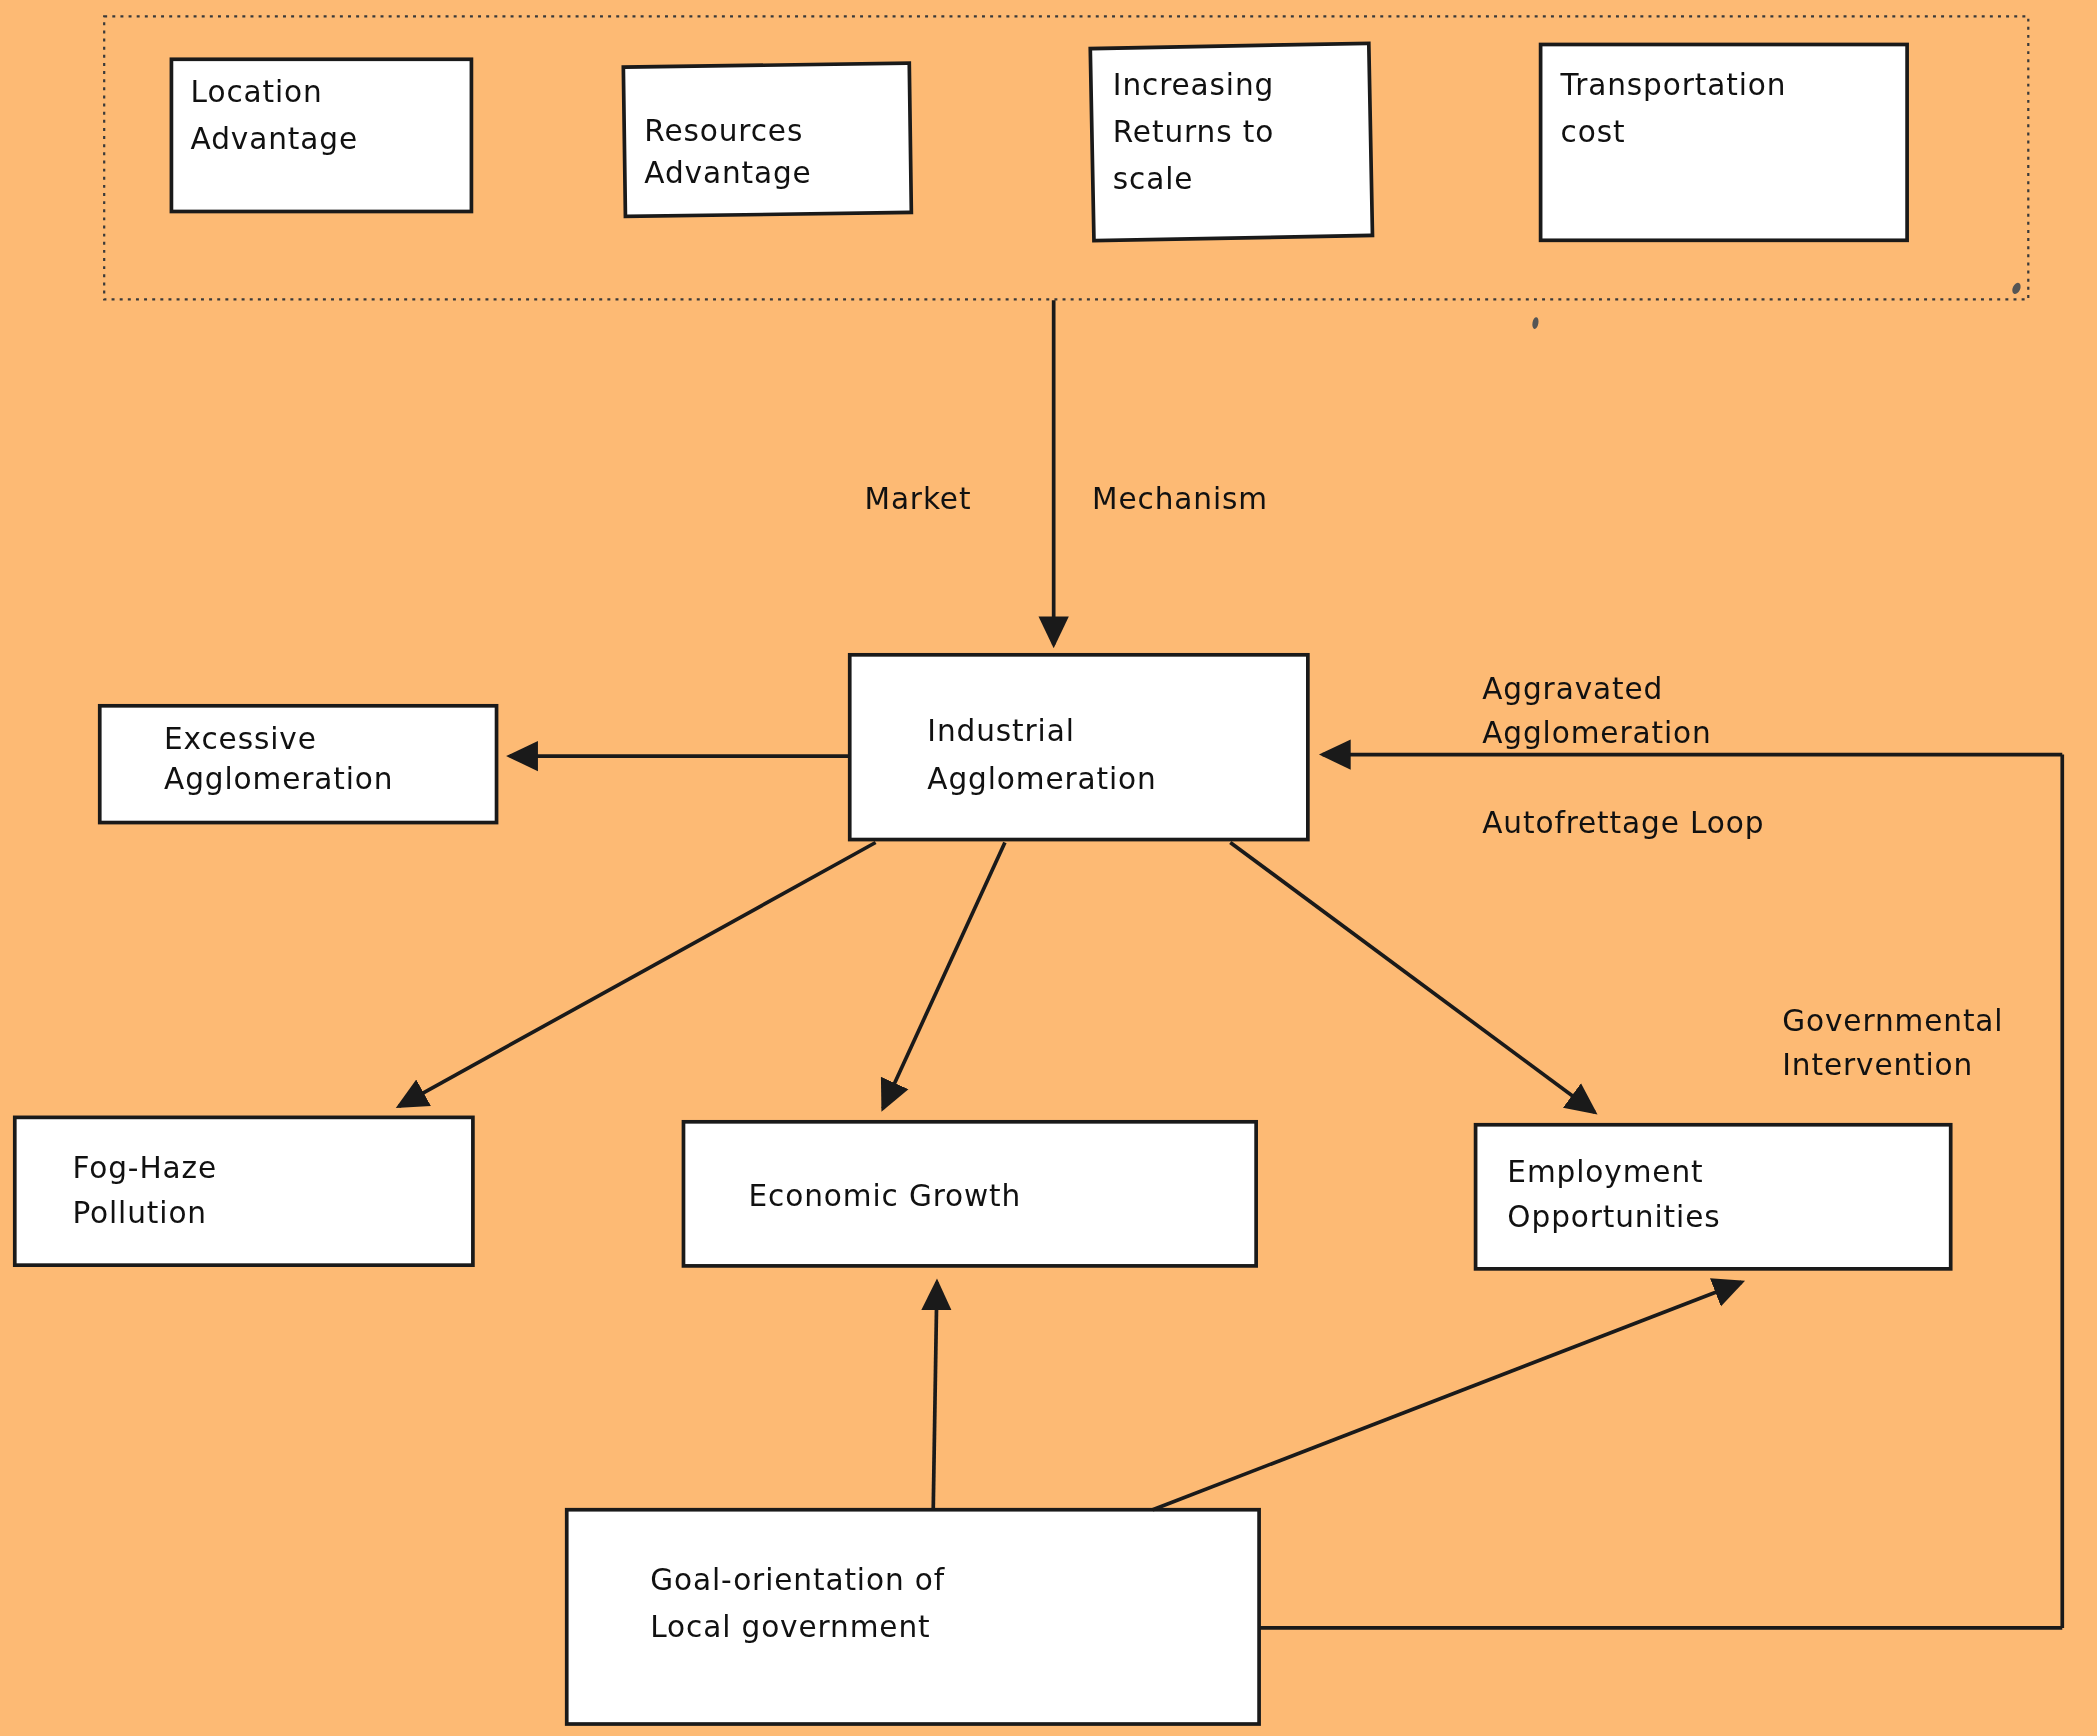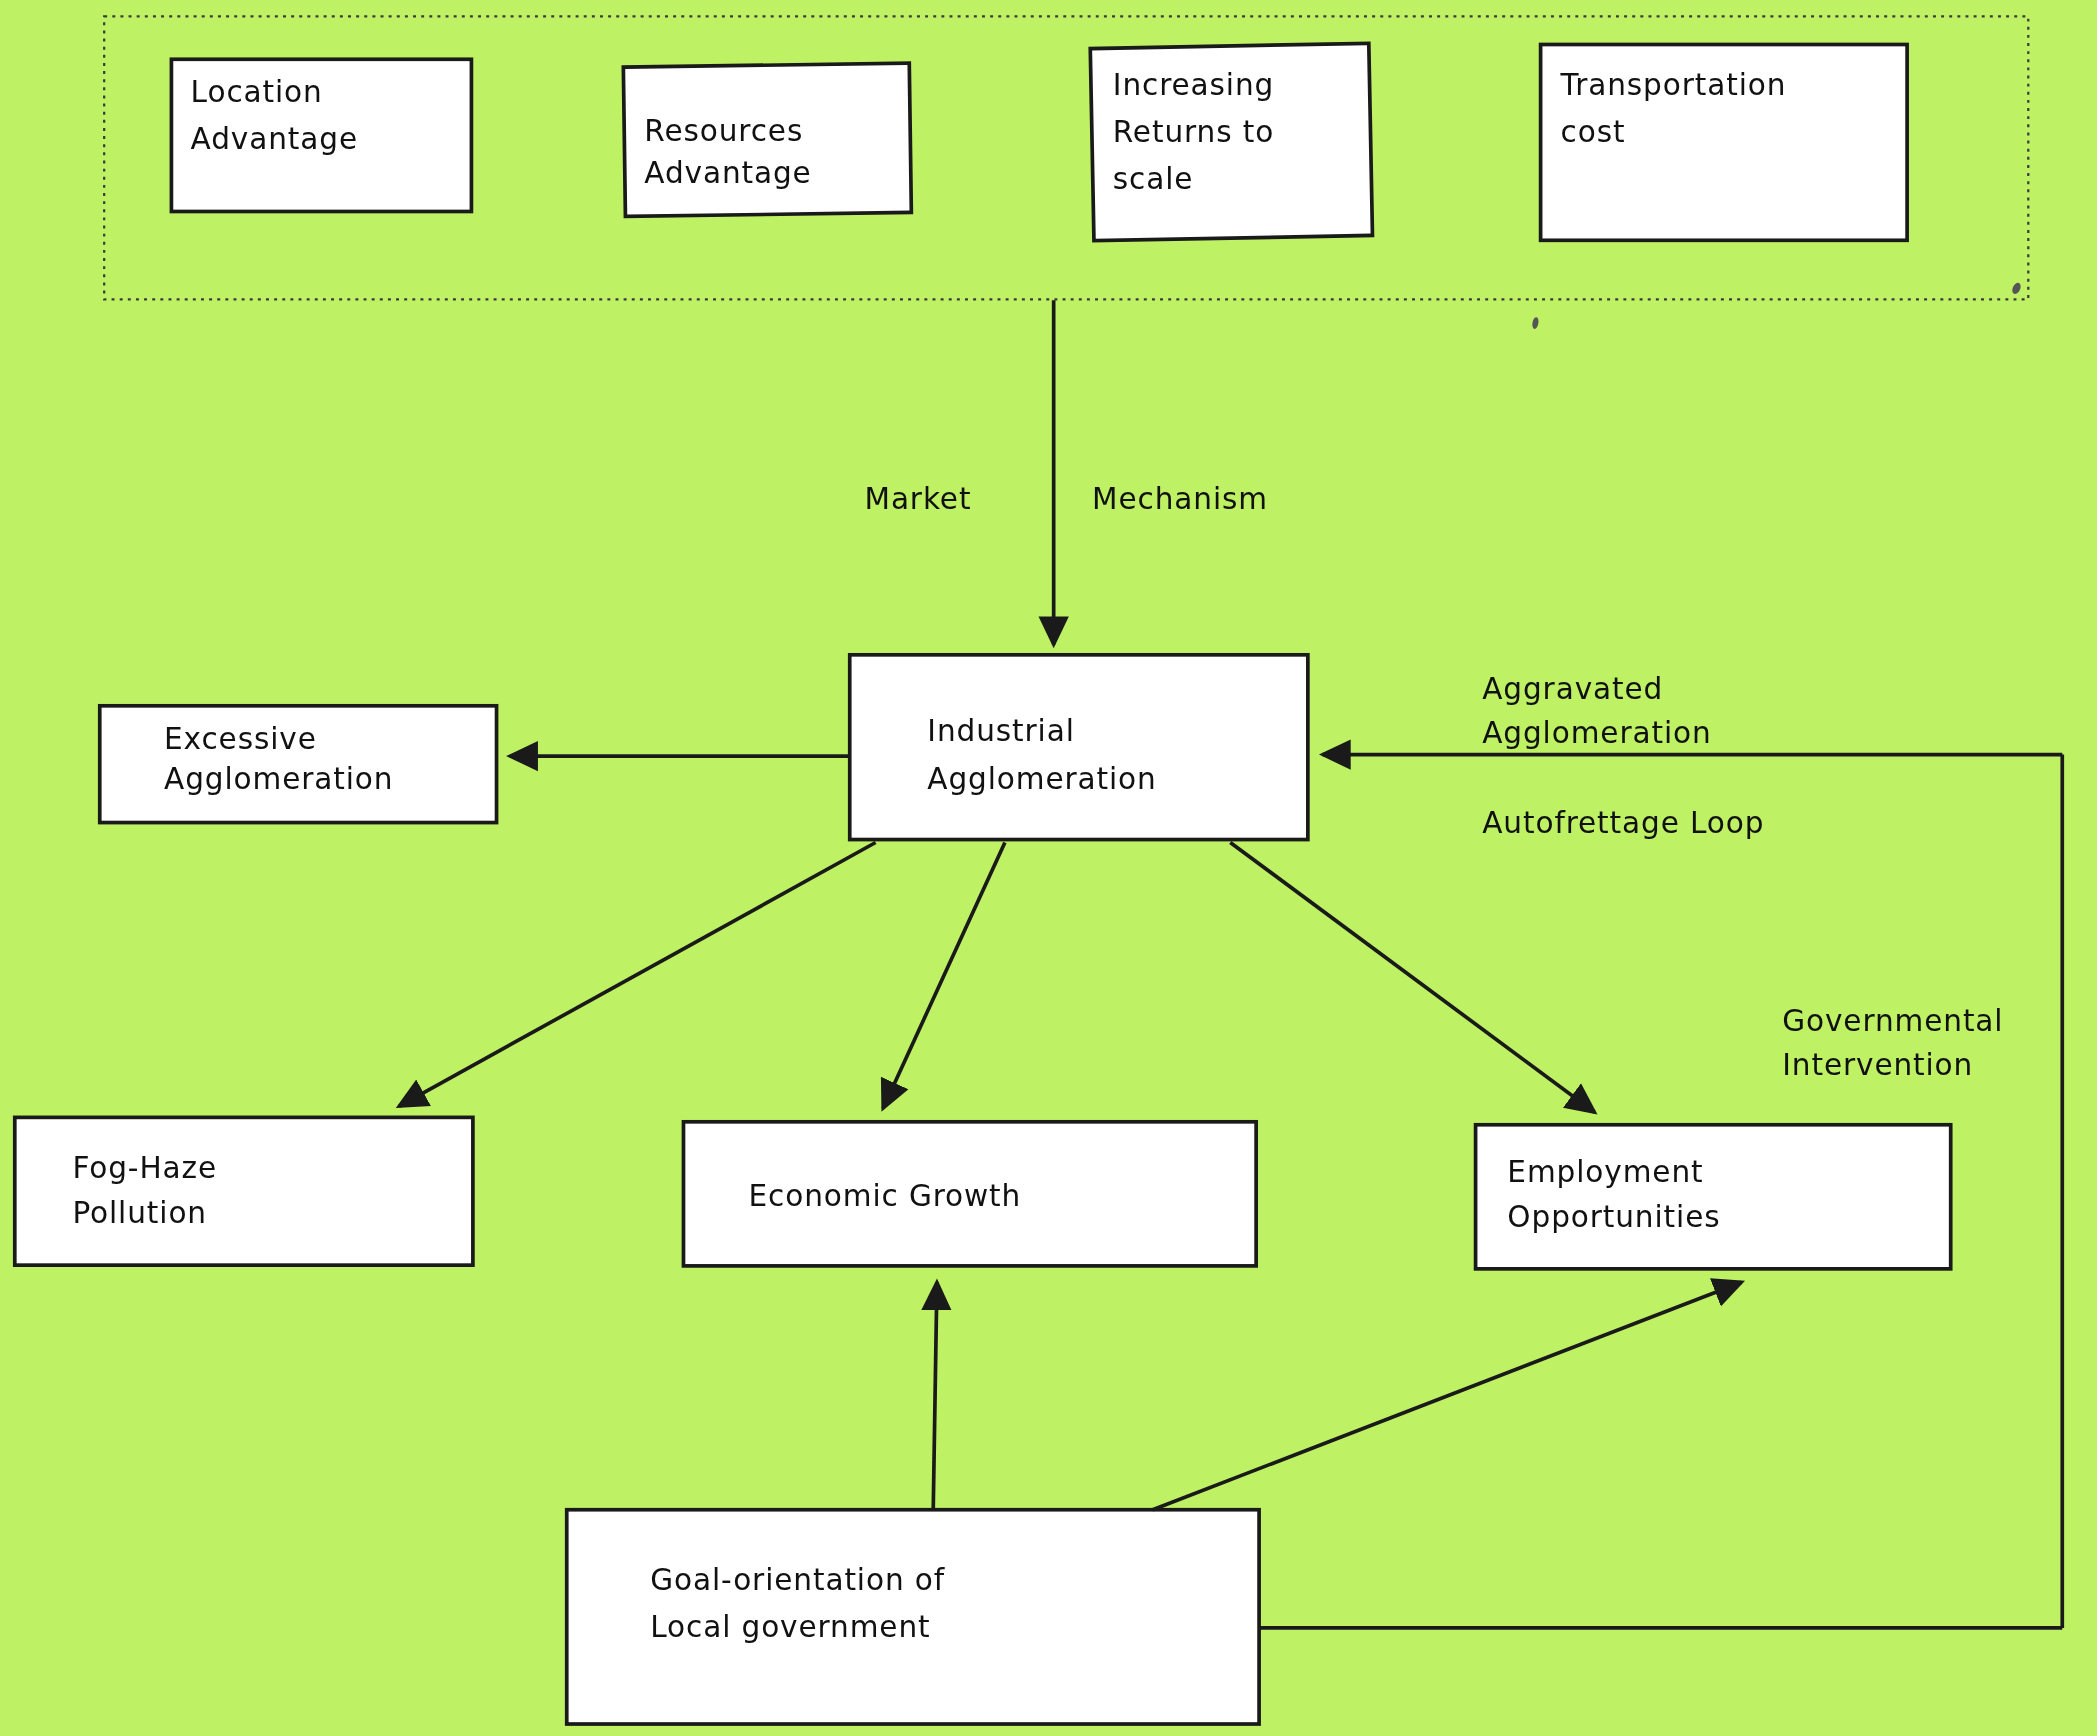--- a/index.html
+++ b/index.html
@@ -1,18 +1,18 @@
 <!DOCTYPE html>
 <html style="font-size:12px"><head>
 <meta charset="utf-8">
 <style>
   html,body{margin:0;padding:0;background:#ffffff;}
   body{width:2097px;height:1736px;overflow:hidden;
        font-family:"DejaVu Sans", sans-serif;}
-  #stage{position:relative;width:2097px;height:1736px;background:#bef264;}
+  #stage{position:relative;width:2097px;height:1736px;background:#fdba74;}
   svg#diagram{position:absolute;top:0;left:0;width:2097px;height:1736px;}
   .node-label{
     font-family:"DejaVu Sans", sans-serif;
     font-size:40px;
     fill:#111;
     letter-spacing:1.2px;
   }
   .edge-label{
     font-family:"DejaVu Sans", sans-serif;
     font-size:40px;

